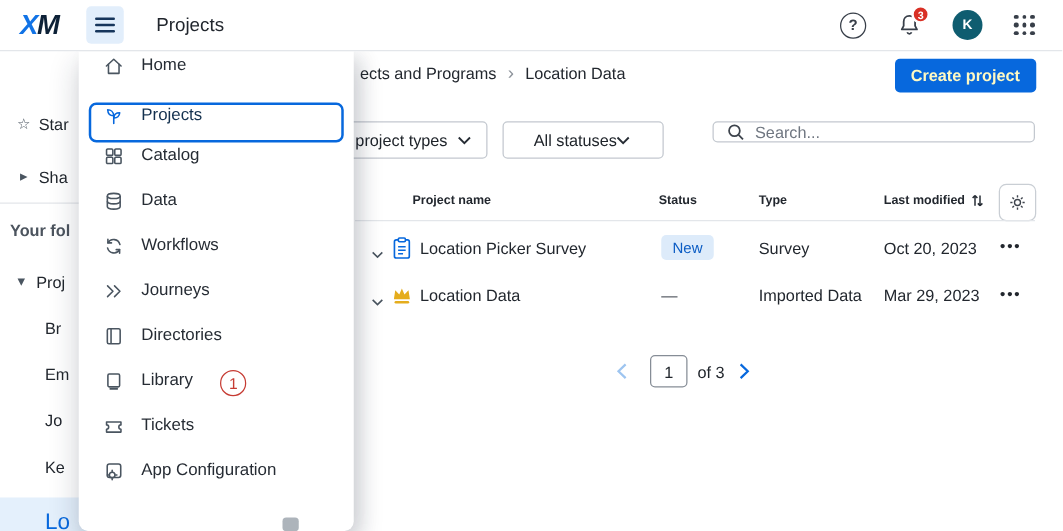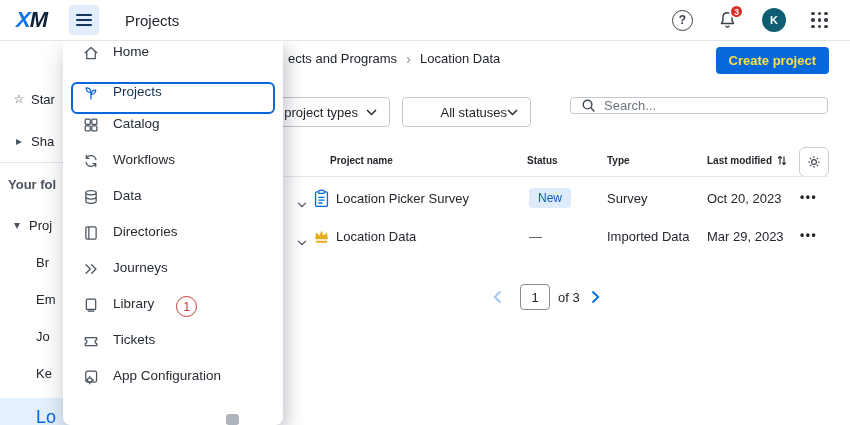--- a/index.html
+++ b/index.html
@@ -27,24 +27,24 @@
   .sb-item{position:absolute;display:flex;align-items:center;font-size:13px;color:#21262d;height:20px;cursor:pointer}
   .sb-ic{width:18px;display:inline-flex;justify-content:center;margin-right:3px;color:#4a5560;font-size:12px}
   .sb-header{position:absolute;left:8px;font-weight:bold;font-size:13px;color:#4c545e;height:20px;display:flex;align-items:center}
   .sb-divider{position:absolute;left:0;width:240px;top:121px;border-top:1px solid #e3e6ea}
   .sb-selected{position:absolute;left:0;top:357px;width:240px;height:34px;background:#e4f0fc;cursor:pointer}
   .sb-selected span{position:absolute;left:36px;top:9px;font-size:18px;color:#0768dd}
 
   
   .breadcrumb{position:absolute;top:51px;left:288px;display:flex;align-items:center;gap:9px;font-size:13px;color:#22272e;z-index:1}
   .breadcrumb .sep{color:#8d939b;font-size:15px;line-height:13px}
-  .create-btn{position:absolute;top:47px;right:21px;height:27px;padding:0 13px;background:#0768dd;color:#fde047;border:none;border-radius:4px;font-size:13px;font-weight:600;font-family:inherit;cursor:pointer;z-index:1}
+  .create-btn{position:absolute;top:47px;right:21px;height:27px;padding:0 13px;background:#0768dd;color:#fef9c3;border:none;border-radius:4px;font-size:13px;font-weight:600;font-family:inherit;cursor:pointer;z-index:1}
   .dd{position:absolute;top:97px;height:30px;border:1px solid #c3c8cf;border-radius:4px;background:#fff;display:flex;align-items:center;font-size:13px;color:#20252b;cursor:pointer;z-index:1}
   .dd1{left:240px;width:150px;justify-content:flex-end;padding-right:12px;gap:8px}
-  .dd2{left:402px;width:129px;justify-content:flex-end;padding:0 12px}
+  .dd2{left:402px;width:129px;justify-content:flex-start;padding:0 24px}
   .search{position:absolute;top:97px;left:570px;width:258px;height:17px;border:1px solid #c3c8cf;border-radius:4px;display:flex;align-items:center;padding:0 10px;gap:8px;background:#fff;z-index:1}
   .search input{border:none;outline:none;flex:1;font-size:13px;font-family:inherit;color:#20252b;background:transparent}
   .search input::placeholder{color:#6f7680}
 
   .th{position:absolute;top:155px;font-size:10px;font-weight:bold;color:#22272e;z-index:1}
   .th-name{left:330px}.th-status{left:527px}.th-type{left:607px}
   .th-mod{left:707px;display:flex;gap:5px;align-items:center;cursor:pointer}
   .gear-btn{position:absolute;left:799px;top:147px;width:30px;height:30px;border:1px solid #c9ced4;border-radius:6px;background:#fff;display:flex;align-items:center;justify-content:center;cursor:pointer;z-index:1}
   .table-hr{position:absolute;left:284px;right:22px;top:176px;border-top:1px solid #e3e6ea;z-index:1}
 
@@ -260,49 +260,49 @@
   <div class="mi">
     <svg width="18" height="18" viewBox="0 0 20 20" fill="none" stroke="#4a5560" stroke-width="1.4" stroke-linejoin="round">
         <rect x="3.6" y="3.6" width="5.6" height="5.6" rx="1"></rect>
         <rect x="10.9" y="3.6" width="5.6" height="5.6" rx="1"></rect>
         <rect x="3.6" y="10.9" width="5.6" height="5.6" rx="1"></rect>
         <rect x="10.9" y="10.9" width="5.6" height="5.6" rx="1"></rect>
       </svg>
     <span>Catalog</span>
   </div>
   <div class="mi">
+    <svg width="18" height="18" viewBox="0 0 20 20" fill="none" stroke="#4a5560" stroke-width="1.4">
+        <ellipse cx="10" cy="5.3" rx="5.7" ry="2.3"></ellipse>
+        <path d="M4.3 5.3 V14.7 C4.3 16 6.8 17 10 17 C13.2 17 15.7 16 15.7 14.7 V5.3"></path>
+        <path d="M4.3 10 C4.3 11.3 6.8 12.3 10 12.3 C13.2 12.3 15.7 11.3 15.7 10"></path>
+      </svg>
+    <span>Data</span>
+  </div>
+  <div class="mi">
     <svg width="18" height="18" viewBox="0 0 20 20" fill="none" stroke="#4a5560" stroke-width="1.4" stroke-linecap="round" stroke-linejoin="round">
         <path d="M15.5 8.5 A5.8 5.8 0 0 0 4.8 7"></path>
         <path d="M4.5 11.5 A5.8 5.8 0 0 0 15.2 13"></path>
         <path d="M4.8 3.8 V7 H8"></path>
         <path d="M15.2 16.2 V13 H12.2"></path>
       </svg>
     <span>Workflows</span>
   </div>
   <div class="mi">
-    <svg width="18" height="18" viewBox="0 0 20 20" fill="none" stroke="#4a5560" stroke-width="1.4">
-        <ellipse cx="10" cy="5.3" rx="5.7" ry="2.3"></ellipse>
-        <path d="M4.3 5.3 V14.7 C4.3 16 6.8 17 10 17 C13.2 17 15.7 16 15.7 14.7 V5.3"></path>
-        <path d="M4.3 10 C4.3 11.3 6.8 12.3 10 12.3 C13.2 12.3 15.7 11.3 15.7 10"></path>
-      </svg>
-    <span>Data</span>
+    <svg width="18" height="18" viewBox="0 0 20 20" fill="none" stroke="#4a5560" stroke-width="1.4" stroke-linecap="round" stroke-linejoin="round">
+        <path d="M4.5 5.2 L9.3 10 L4.5 14.8"></path>
+        <path d="M10.7 5.2 L15.5 10 L10.7 14.8"></path>
+      </svg>
+    <span>Journeys</span>
   </div>
   <div class="mi">
     <svg width="18" height="18" viewBox="0 0 20 20" fill="none" stroke="#4a5560" stroke-width="1.4" stroke-linejoin="round">
         <rect x="4.3" y="3.3" width="11.4" height="13.4" rx="1.4"></rect>
         <path d="M7.6 3.3 V16.7"></path>
       </svg>
     <span>Directories</span>
-  </div>
-  <div class="mi">
-    <svg width="18" height="18" viewBox="0 0 20 20" fill="none" stroke="#4a5560" stroke-width="1.4" stroke-linecap="round" stroke-linejoin="round">
-        <path d="M4.5 5.2 L9.3 10 L4.5 14.8"></path>
-        <path d="M10.7 5.2 L15.5 10 L10.7 14.8"></path>
-      </svg>
-    <span>Journeys</span>
   </div>
   <div class="mi">
     <svg width="18" height="18" viewBox="0 0 20 20" fill="none" stroke="#4a5560" stroke-width="1.4" stroke-linecap="round" stroke-linejoin="round">
         <rect x="4.8" y="3.6" width="10.4" height="11.4" rx="1.2"></rect>
         <path d="M6.8 16.8 H13.2"></path>
       </svg>
     <span>Library</span>
     <span class="annot">1</span>
   </div>
   <div class="mi">

